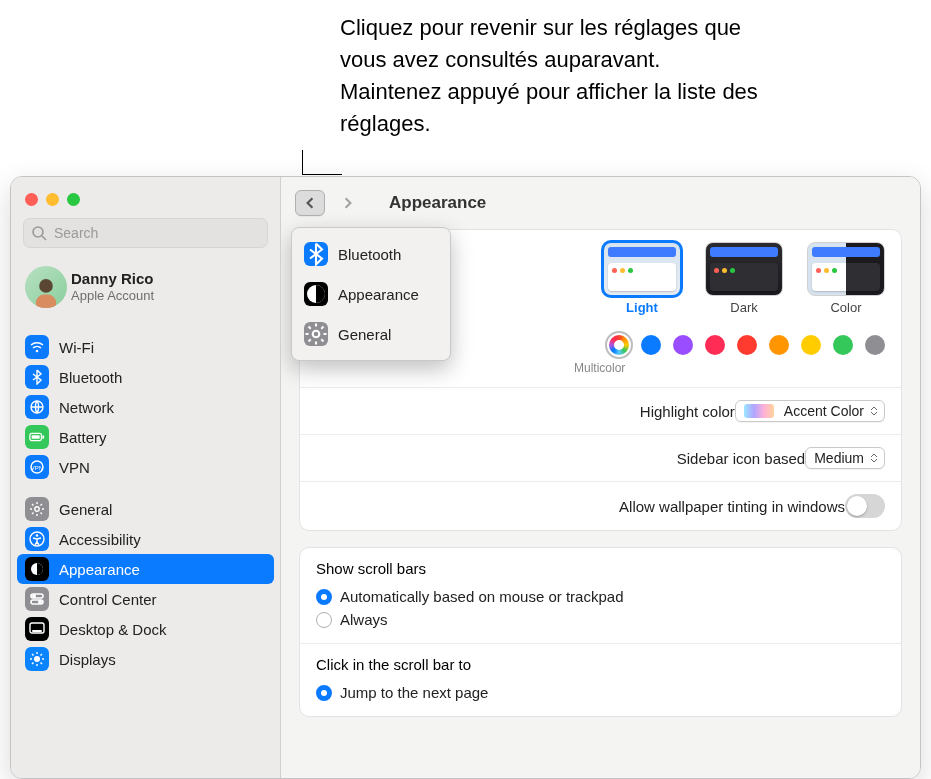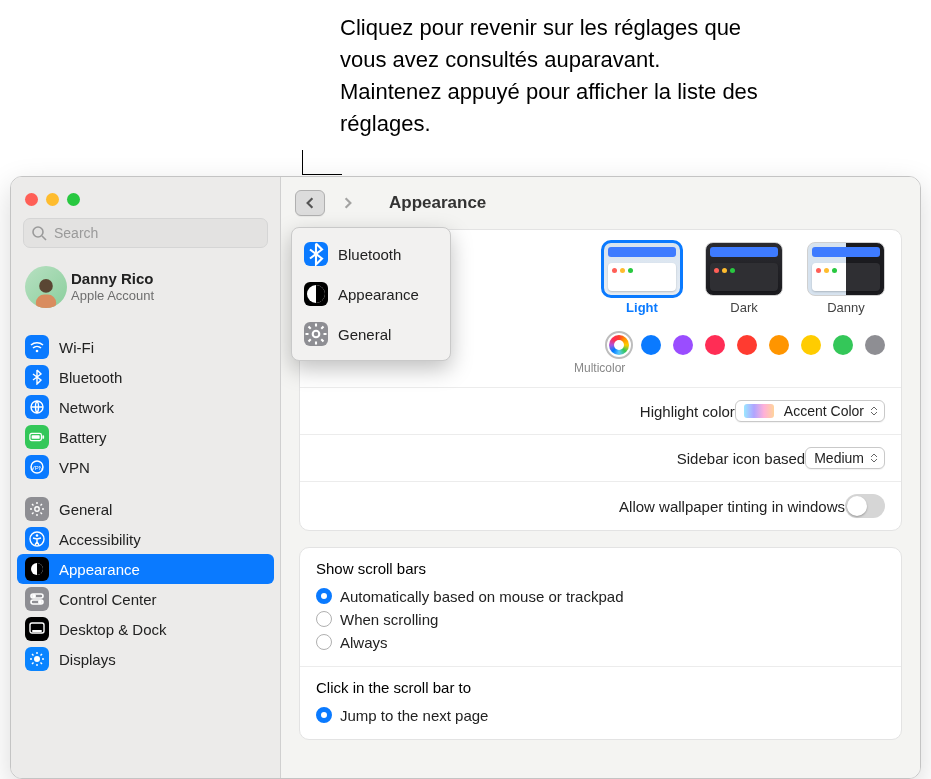--- a/index.html
+++ b/index.html
@@ -227,21 +227,21 @@
   .select .chev svg{width:8px;height:6px;}
   .swatch-grad { width:30px; height:14px; border-radius:3px; background:linear-gradient(90deg,#9be7ff,#b0a4ff,#ffb0d8,#ffd49b); margin-right:4px;}
 
   
   .toggle { width:40px; height:24px; border-radius:12px; background:#d6d6d6; position:relative; }
   .toggle::after{content:"";position:absolute;width:20px;height:20px;border-radius:50%;background:#fff;top:2px;left:2px;box-shadow:0 1px 2px rgba(0,0,0,.3);}
 
   
   .radio-group { padding:12px 16px; }
   .radio-title { font-size:15px; margin-bottom:8px; }
-  .radio-line { display:flex; align-items:flex-start; gap:8px; font-size:15px; color:#222; padding:3px 0;}
+  .radio-line { display:flex; align-items:flex-end; gap:8px; font-size:15px; color:#222; padding:3px 0;}
   .radio { width:16px; height:16px; border-radius:50%; border:1px solid #b0b0b0; background:#fff; position:relative; }
   .radio.checked { border:5px solid #0a7aff; }
 
   
   .bg-blue   { background:#0a7aff; }
   .bg-grey   { background:#8e8e93; }
   .bg-green  { background:#34c759; }
   .bg-black  { background:#000; }
   .bg-light  { background:#0a84ff; }
 </style>
@@ -478,21 +478,21 @@
             <div class="appear-opt">
               <div class="thumb auto">
                 <div class="tb"></div>
                 <div class="wn"></div>
                 <div class="dots">
                   <span></span>
                   <span></span>
                   <span></span>
                 </div>
               </div>
-              <div class="cap">Danny</div>
+              <div class="cap">Color</div>
             </div>
           </div>
 
         <div class="accent-row">
           <div class="accent-top">
             <span>Accent color</span>
             <div class="accent-circles" id="accent-circles">
                 <div class="circle multi sel"></div>
                 <div class="circle" style="background: rgb(10, 122, 255);"></div>
                 <div class="circle" style="background: rgb(154, 77, 255);"></div>
@@ -547,24 +547,20 @@
       <div class="card">
         <div class="radio-group" style="border-bottom:1px solid #ececec;">
           <div class="radio-title">Show scroll bars</div>
           <div id="scroll-opts">
               <div class="radio-line">
                 <span class="radio checked"></span>
                 <span>Automatically based on mouse or trackpad</span>
               </div>
               <div class="radio-line">
                 <span class="radio"></span>
-                <span>When scrolling</span>
-              </div>
-              <div class="radio-line">
-                <span class="radio"></span>
                 <span>Always</span>
               </div>
             </div>
         </div>
         <div class="radio-group">
           <div class="radio-title">Click in the scroll bar to</div>
           <div id="click-opts">
               <div class="radio-line">
                 <span class="radio checked"></span>
                 <span>Jump to the next page</span>

